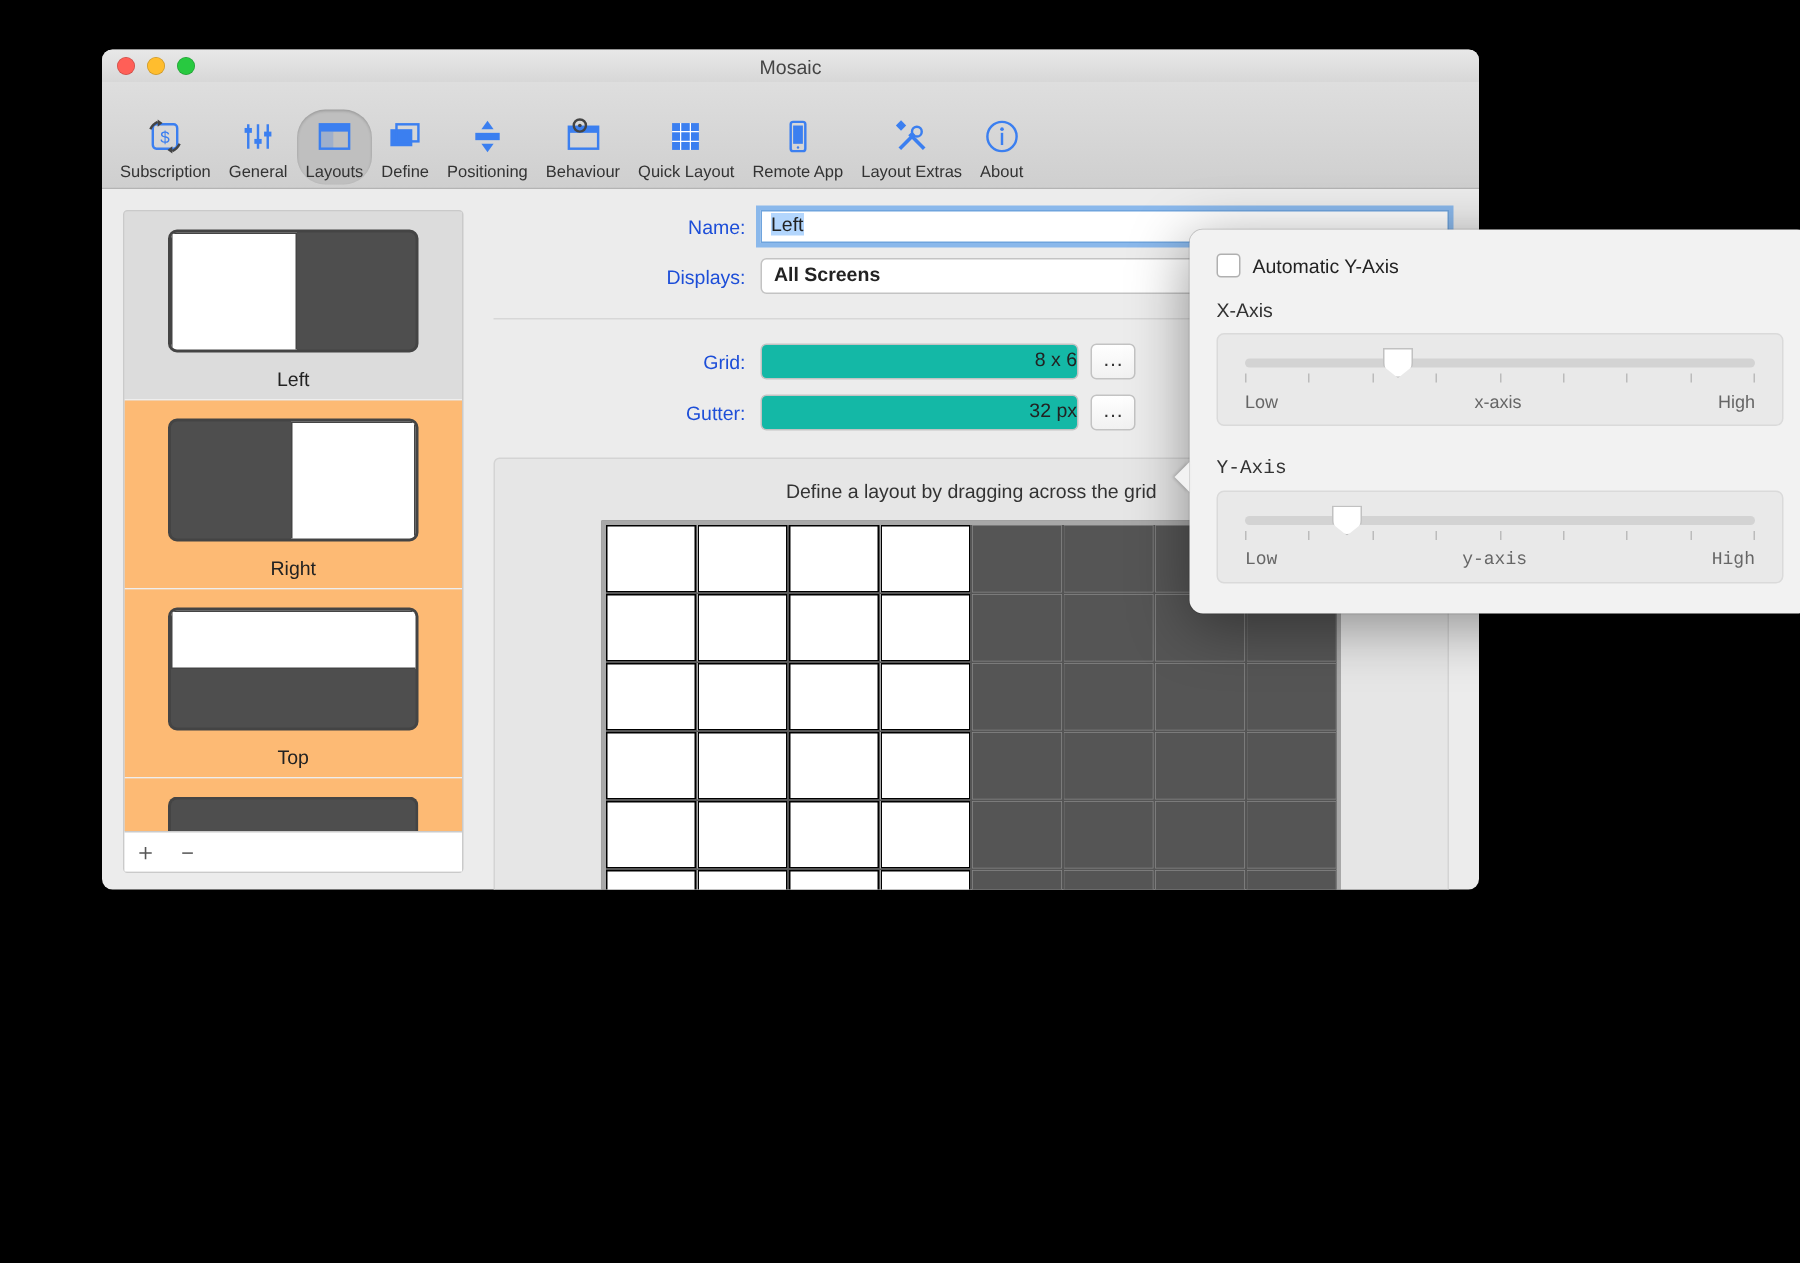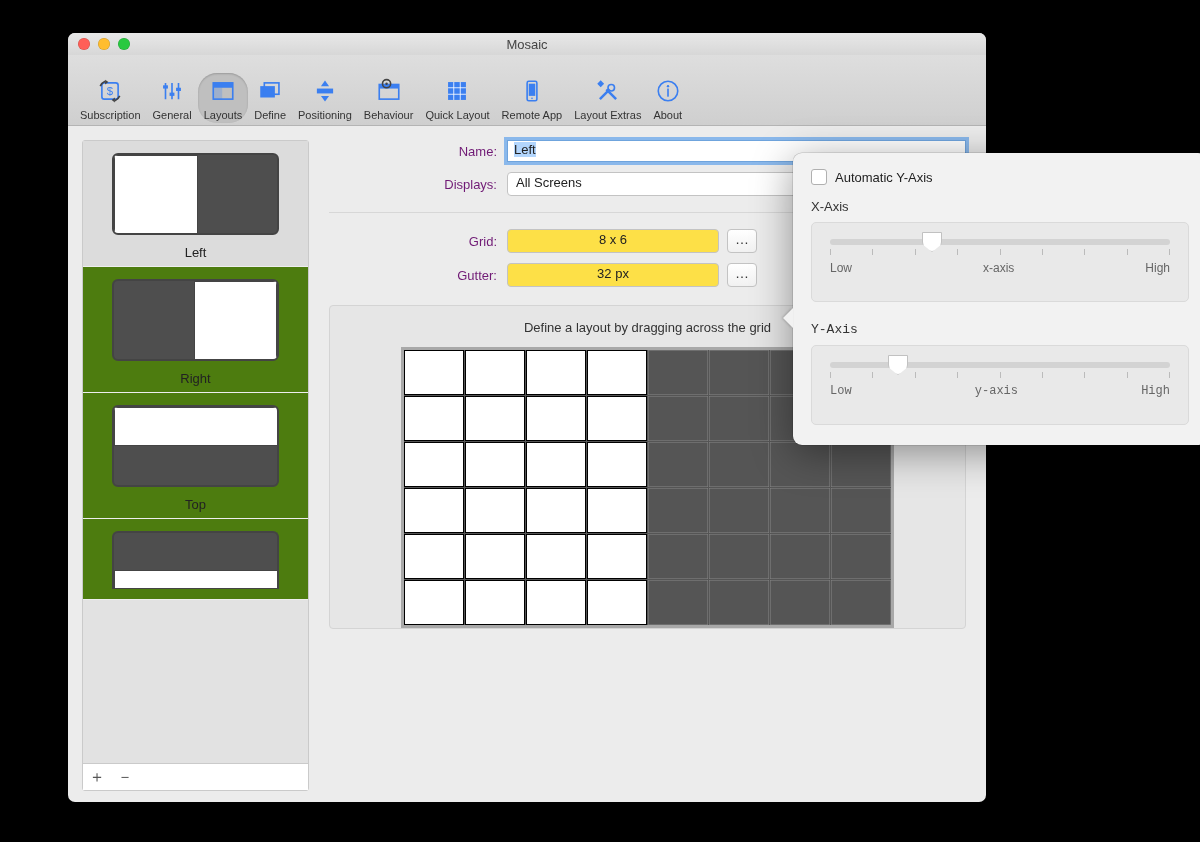--- a/index.html
+++ b/index.html
@@ -11,21 +11,21 @@
     color: #222;
     width: 1200px;
     height: 842px;
     position: relative;
   }
   .window {
     position: absolute;
     left: 68px;
     top: 33px;
     width: 918px;
-    height: 769px;
+    height: 560px;
     background: #ececec;
     border-radius: 7px;
     box-shadow: 0 20px 60px rgba(0,0,0,0.6), 0 0 0 1px rgba(0,0,0,0.15);
     overflow: hidden;
   }
   .titlebar {
     height: 22px;
     display: flex;
     align-items: center;
     position: relative;
@@ -86,21 +86,21 @@
     display: flex;
     flex-direction: column;
   }
   .layout-list {
     flex: 1;
     overflow: hidden;
   }
   .layout-item {
     padding: 12px 12px 6px 12px;
     text-align: center;
-    background: #4d7c0f;
+    background: #fdba74;
     border-bottom: 1px solid #eee;
   }
   .layout-item.selected {
     background: #dcdcdc;
   }
   .thumb {
     width: 163px; height: 78px;
     border: 2.5px solid #444;
     border-radius: 6px;
     margin: 0 auto 10px auto;
@@ -130,21 +130,21 @@
     padding: 14px 20px;
   }
   .form-row {
     display:flex; align-items:center;
     margin-bottom: 10px;
   }
   .form-row .label {
     width: 168px; text-align:right;
     padding-right: 10px;
     font-size: 13px;
-    color:#701a75;
+    color:#1d4ed8;
   }
   .text-input {
     flex:1;
     height: 22px;
     padding: 1px 6px;
     font-size: 13px;
     border: 1px solid #b9b9b9;
     background:#fff;
     box-sizing: border-box;
   }
@@ -164,36 +164,37 @@
   }
   .select {
     flex:1; height:22px;
     border:1px solid #c3c3c3;
     border-radius:4px;
     background:#fff;
     position:relative;
     line-height:20px;
     padding:0 8px;
     font-size:13px;
+    font-weight:bold;
   }
   .select .chev {
     position:absolute; right:0; top:0;
     width:18px; height:100%;
     background:#3b7ff0;
     border-radius: 0 4px 4px 0;
     display:flex; align-items:center; justify-content:center;
   }
   .select .chev svg{width:8px;height:12px;fill:#fff;}
   .hr { height:1px; background:#d7d7d7; margin: 16px 0; }
   .value-box {
     flex:1; height:22px;
     border:1px solid #c3c3c3;
     border-radius:4px;
-    background:#fde047;
-    text-align:center;
+    background:#14b8a6;
+    text-align:right;
     line-height:20px;
     font-size:13px;
     max-width: 210px;
   }
   .ellipsis-btn {
     width:28px; height:22px;
     margin-left:8px;
     border:1px solid #c3c3c3;
     border-radius:4px;
     background:linear-gradient(#fff,#f1f1f1);
@@ -263,21 +264,21 @@
     background:#fff;
   }
   .axis-block {
     margin-top: 8px;
   }
   .axis-title { font-size:13px; color:#333; margin-bottom:8px; }
   .slider-wrap {
     background:#e9e9e9;
     border:1px solid #dadada;
     border-radius:5px;
-    padding: 16px 18px 26px 18px;
+    padding: 16px 18px 8px 18px;
   }
   .slider {
     position:relative; height:6px; background:#d3d3d3;
     border-radius:3px;
   }
   .slider .thumb-knob {
     position:absolute; top:-7px;
     width:18px;height:18px;
     background:#fff;
     border-radius:0 0 10px 10px;

